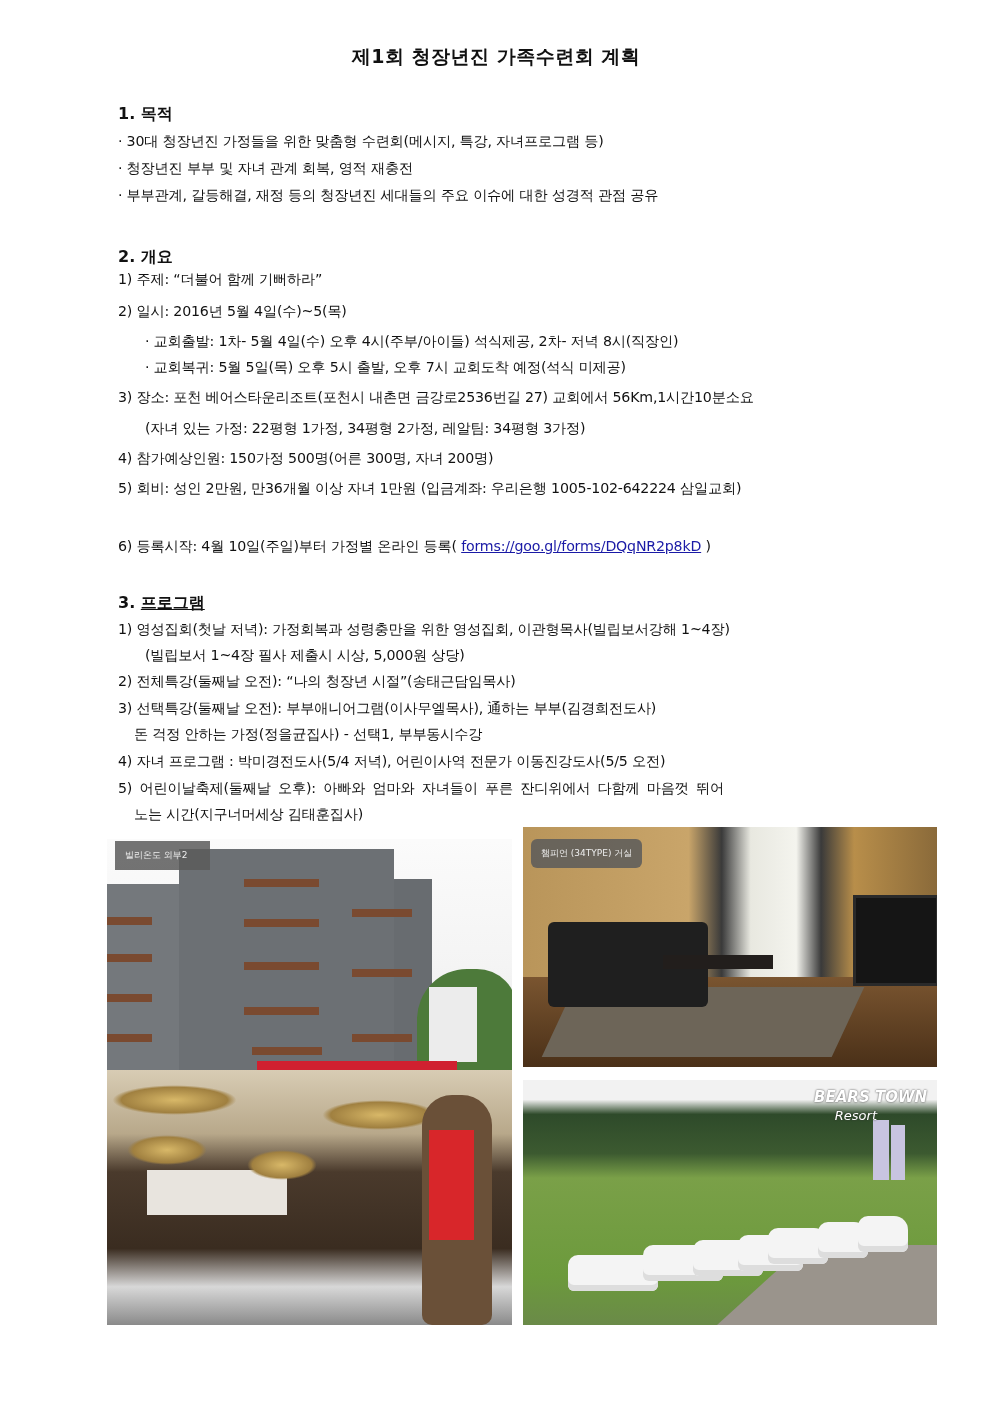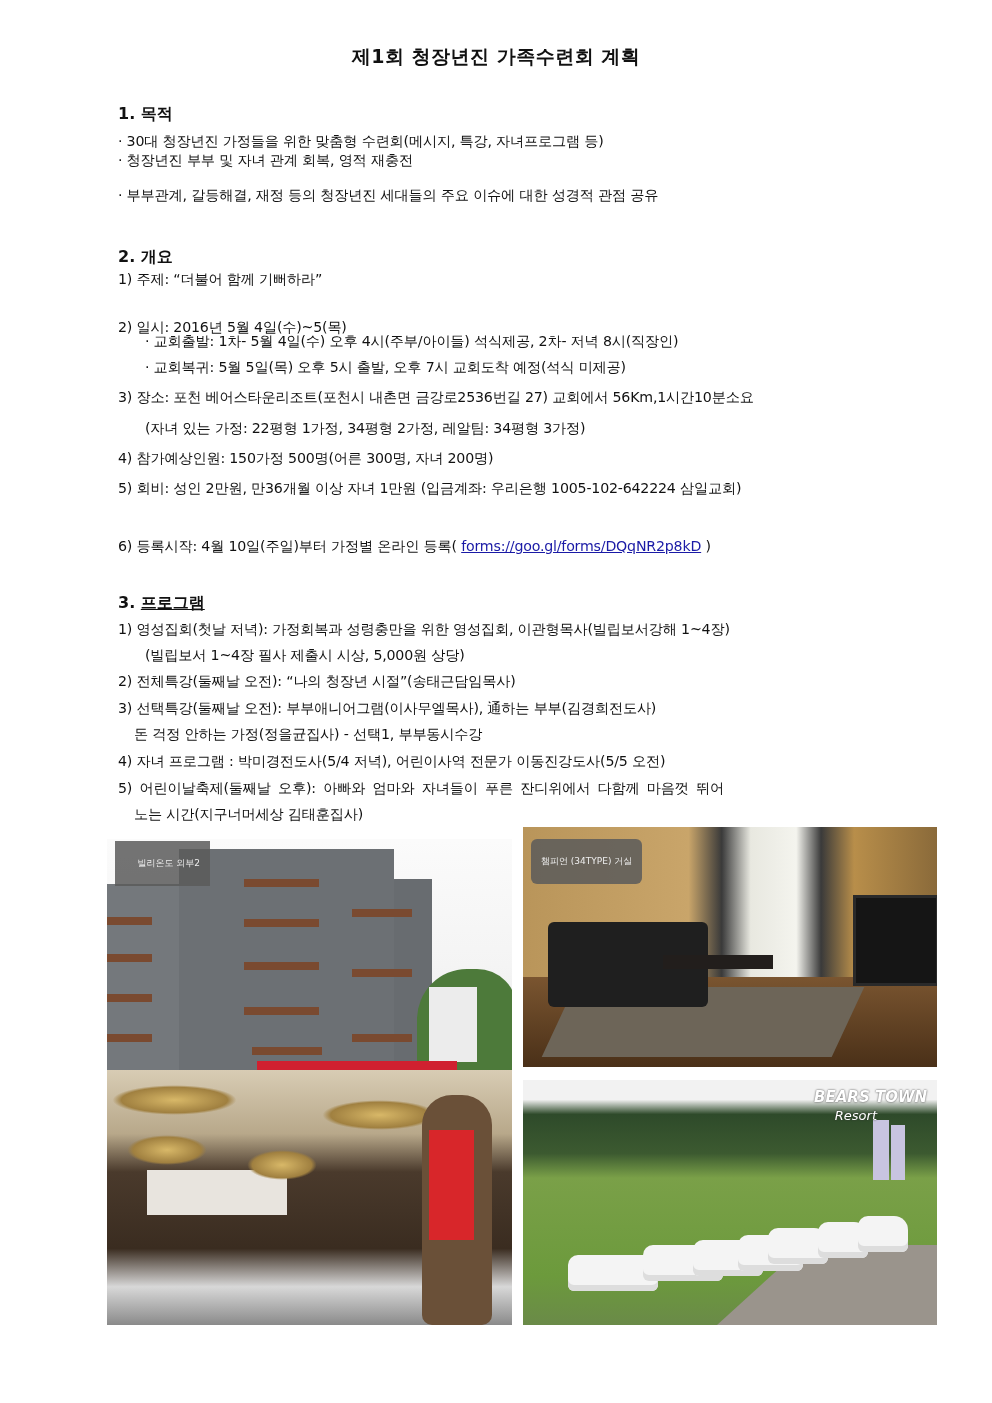--- a/index.html
+++ b/index.html
@@ -11,21 +11,21 @@
   .sec { position:absolute; left:118px; font-size:16px; font-weight:bold; }
   .sec .u { text-decoration:underline; }
   .line { position:absolute; left:118px; font-size:14.2px; white-space:nowrap; letter-spacing:-0.2px; }
   .ind2 { left:145px; }
   .ind3 { left:134px; }
   .small { font-size:13.2px; left:118px; }
   .b { font-weight:normal; }
   .link { color:#1a1aa6; text-decoration:underline; }
   .photo { position:absolute; overflow:hidden; }
   .cap { position:absolute; background:rgba(90,90,90,0.85); color:#eee; font-size:9px;
-         padding:16px 10px; white-space:nowrap;text-align:right; }
+         padding:8px 10px; white-space:nowrap; }
   
   #p1 { left:107px; top:839px; width:405px; height:231px;
         background:linear-gradient(#fbfbfb 0%, #f4f4f4 55%, #e8e8e8 100%); }
   #p1 .bldg { position:absolute; left:72px; top:10px; width:215px; height:221px; background:#6c7074; }
   #p1 .bldg2 { position:absolute; left:0; top:45px; width:105px; height:186px; background:#74787c; }
   #p1 .bldg3 { position:absolute; left:215px; top:40px; width:110px; height:191px; background:#686c70; }
   #p1 .hill { position:absolute; left:310px; top:130px; width:100px; height:101px; background:#4d7a3a; border-radius:50% 40% 0 0; }
   #p1 .white { position:absolute; left:322px; top:148px; width:48px; height:75px; background:#ececec; }
   #p1 .balc { position:absolute; height:8px; background:#7a4a30; }
   #p1 .flowers { position:absolute; left:150px; top:222px; width:200px; height:12px; background:#d02030; }
@@ -54,26 +54,26 @@
 </style>
 </head>
 <body>
 
 <div class="page">
 
   <div class="title">제1회 청장년진 가족수련회 계획</div>
 
   <div class="sec" style="top:104px;">1. 목적</div>
   <div class="line" style="top:132px;">· 30대 청장년진 가정들을 위한 맞춤형 수련회(메시지, 특강, 자녀프로그램 등)</div>
-  <div class="line" style="top:151px;text-align:right;">· 청장년진 부부 및 자녀 관계 회복, 영적 재충전</div>
+  <div class="line" style="top:159px;text-align:right;">· 청장년진 부부 및 자녀 관계 회복, 영적 재충전</div>
   <div class="line" style="top:186px;">· 부부관계, 갈등해결, 재정 등의 청장년진 세대들의 주요 이슈에 대한 성경적 관점 공유</div>
 
   <div class="sec" style="top:247px;">2. 개요</div>
   <div class="line" style="top:270px;">1) 주제: “더불어 함께 기뻐하라”</div>
-  <div class="line" style="top:302px;margin-top:16px;">2) 일시: 2016년 5월 4일(수)~5(목)</div>
+  <div class="line" style="top:302px;">2) 일시: 2016년 5월 4일(수)~5(목)</div>
   <div class="line ind2" style="top:332px;">· 교회출발: 1차- 5월 4일(수) 오후 4시(주부/아이들) 석식제공, 2차- 저녁 8시(직장인)</div>
   <div class="line ind2" style="top:358px;">· 교회복귀: 5월 5일(목) 오후 5시 출발, 오후 7시 교회도착 예정(석식 미제공)</div>
   <div class="line" style="top:388px;">3) 장소: 포천 베어스타운리조트(포천시 내촌면 금강로2536번길 27) 교회에서 56Km,1시간10분소요</div>
   <div class="line ind2" style="top:419px;">(자녀 있는 가정: 22평형 1가정, 34평형 2가정, 레알팀: 34평형 3가정)</div>
   <div class="line" style="top:449px;">4) 참가예상인원: 150가정 500명(어른 300명, 자녀 200명)</div>
   <div class="line" style="top:479px;">
     <span>5) 회비: 성인 2만원, 만36개월 이상 자녀 1만원 </span><span class="b">(입금계좌: 우리은행 1005-102-642224 삼일교회)</span>
   </div>
   <div class="line" style="top:537px;">
     <span>6) 등록시작: 4월 10일(주일)부터 가정별 온라인 등록( </span><span class="link">forms://goo.gl/forms/DQqNR2p8kD</span><span> )</span>

